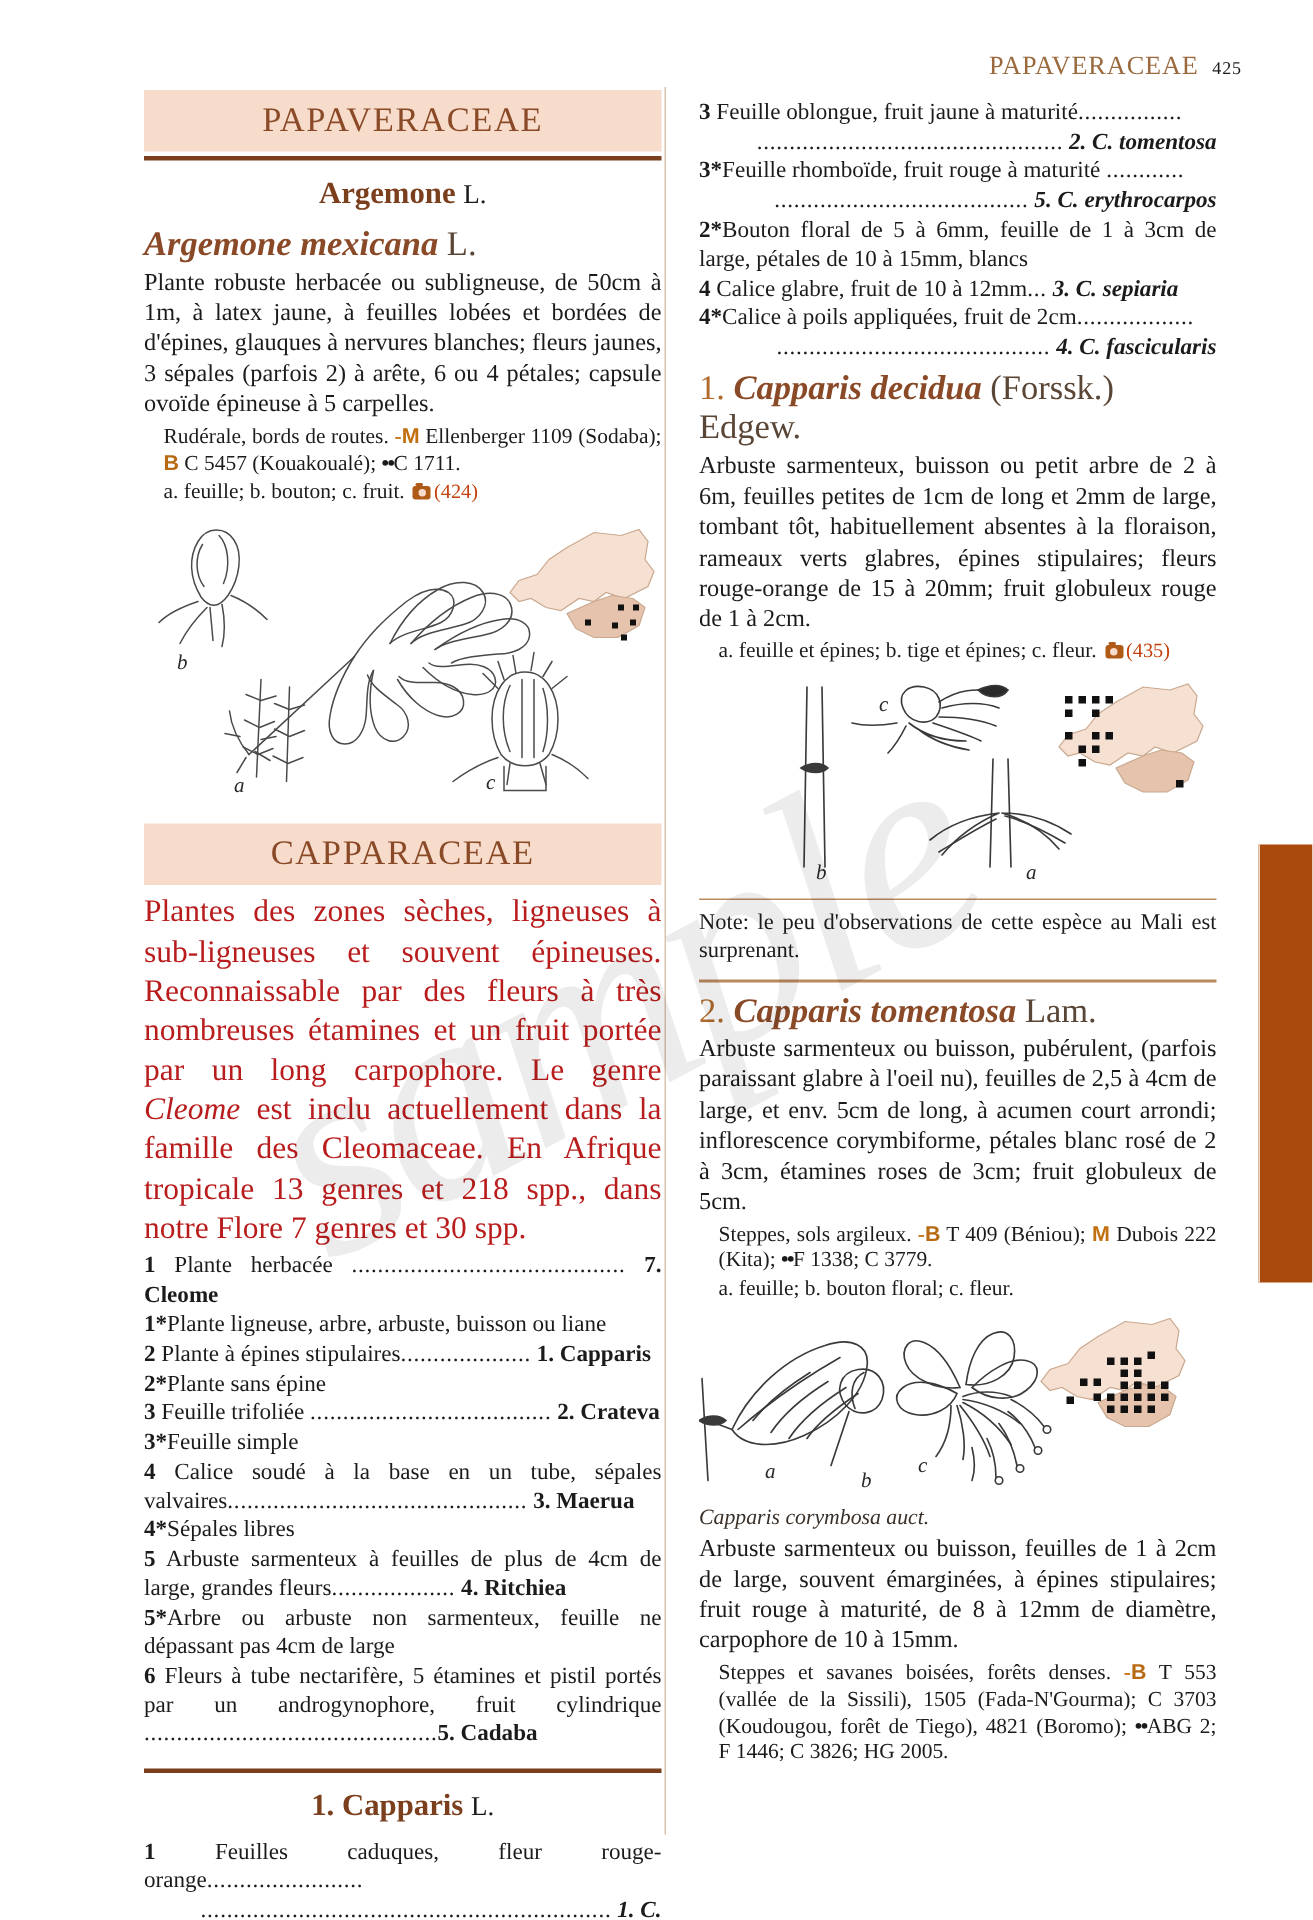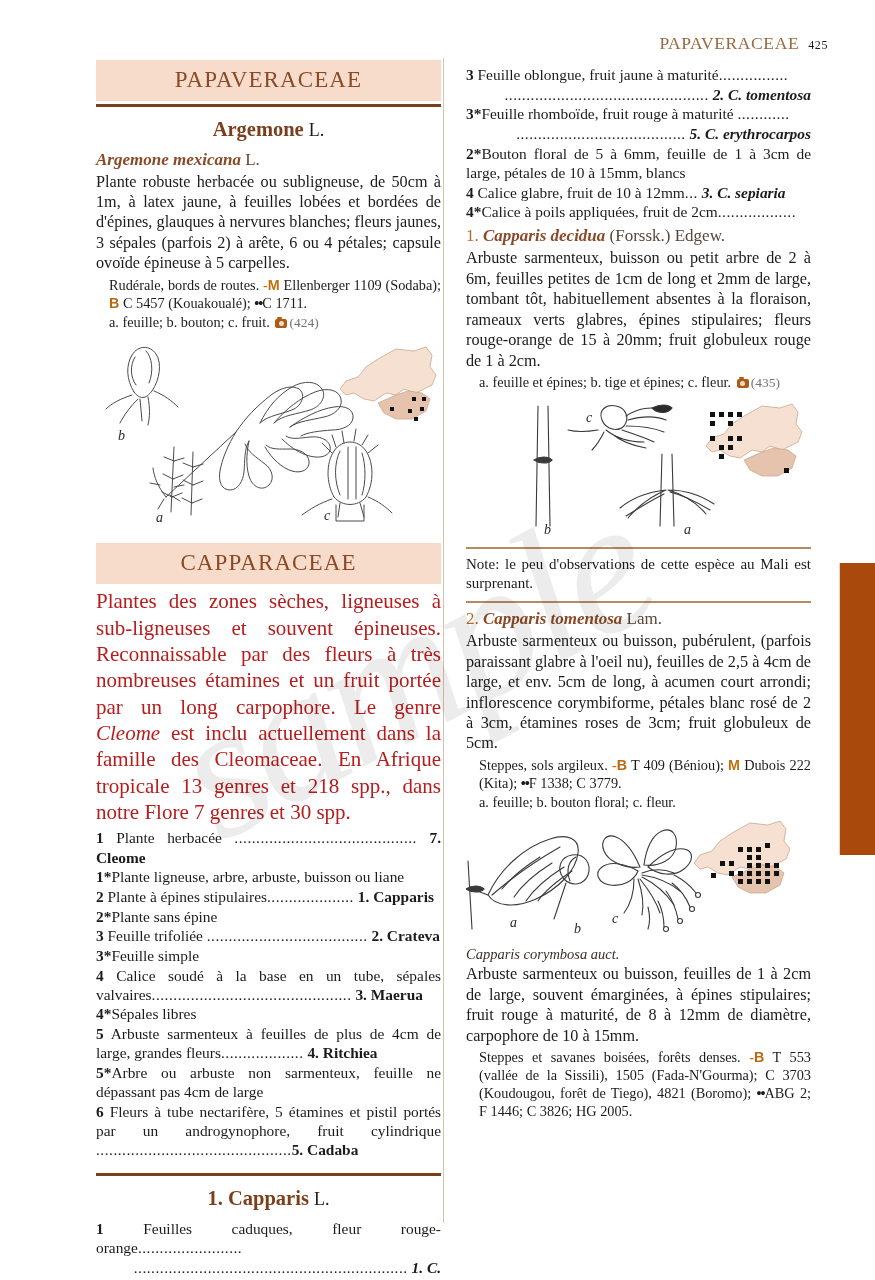--- a/index.html
+++ b/index.html
@@ -59,21 +59,21 @@
     font-size:20.5px;font-weight:bold;
     color:#7b3f1d;
     margin:11px 0 9px;
   }
   .genus .auth{font-weight:normal;color:#1b1b1b;font-size:18px;}
 
   .generule{height:2.5px;background:#7b3f1d;margin:14px 0 9px;}
 
   
   .sp-head{
-    font-size:17px;margin:0 0 2px;
+    font-size:23px;margin:0 0 2px;
     color:#1b1b1b;
   }
   .sp-head .num{color:#b06a2c;font-weight:normal;}
   .sp-head .name{font-style:italic;font-weight:bold;color:#8a4a28;}
   .sp-head .auth{color:#5a4636;font-weight:normal;}
   .sp-syn{font-style:italic;font-size:14.5px;color:#3a3028;margin:0 0 1px;}
 
   
   .body{
     font-size:16.2px;line-height:1.265;
@@ -106,21 +106,21 @@
   }
   .cam::before{
     content:"";position:absolute;left:3.5px;top:2px;
     width:5px;height:5px;border-radius:50%;
     background:#f7dccb;
   }
   .cam::after{
     content:"";position:absolute;left:2px;top:-2px;
     width:5px;height:2px;background:#b05a18;border-radius:1px;
   }
-  .pgref{color:#737373;font-size:13.5px;}
+  .pgref{color:#c2410c;font-size:13.5px;}
 
   
   .key{font-size:15.4px;line-height:1.245;margin:3px 0 0;}
   .key .ln{margin:0 0 0.5px;text-align:justify;}
   .key .lead{font-weight:bold;}
   .key .tgt{font-weight:bold;}
   .i1{margin-left:0;}
   .i2{margin-left:11px;}
   .i3{margin-left:22px;}
   .i4{margin-left:33px;}
@@ -275,20 +275,21 @@
   <div class="col col-r">
 
     <div class="key">
       <div class="ln i1"><span class="lead">3</span> <span>Feuille oblongue, fruit jaune à maturité</span><span class="dotfill">................</span></div>
       <div class="ln i2" style="text-align:right"><span class="dotfill">...............................................</span> <span class="tgt"><span style="font-style:italic">2. C. tomentosa</span></span></div>
       <div class="ln i1"><span class="lead">3*</span><span>Feuille rhomboïde, fruit rouge à maturité</span> <span class="dotfill">............</span></div>
       <div class="ln i2" style="text-align:right"><span class="dotfill">.......................................</span> <span class="tgt"><span style="font-style:italic">5. C. erythrocarpos</span></span></div>
       <div class="ln i1"><span class="lead">2*</span><span>Bouton floral de 5 à 6mm, feuille de 1 à 3cm de large, pétales de 10 à 15mm, blancs</span></div>
       <div class="ln i1"><span class="lead">4</span> <span>Calice glabre, fruit de 10 à 12mm</span><span class="dotfill">...</span> <span class="tgt"><span style="font-style:italic">3. C. sepiaria</span></span></div>
       <div class="ln i1"><span class="lead">4*</span><span>Calice à poils appliquées, fruit de 2cm</span><span class="dotfill">..................</span></div>
+      <div class="ln i2" style="text-align:right"><span class="dotfill">..........................................</span> <span class="tgt"><span style="font-style:italic">4. C. fascicularis</span></span></div>
     </div>
 
     <div class="sp-head" style="margin-top:5px">
       <span class="num">1.</span>
       <span class="name">Capparis decidua</span>
       <span class="auth">(Forssk.) Edgew.</span>
     </div>
     <p class="body">Arbuste sarmenteux, buisson ou petit arbre de 2 à 6m, feuilles petites de 1cm de long et 2mm de large, tombant tôt, habituellement absentes à la floraison, rameaux verts glabres, épines stipulaires; fleurs rouge-orange de 15 à 20mm; fruit globuleux rouge de 1 à 2cm.</p>
     <p class="cit">
       <span>a. feuille et épines; b. tige et épines; c. fleur.</span>

